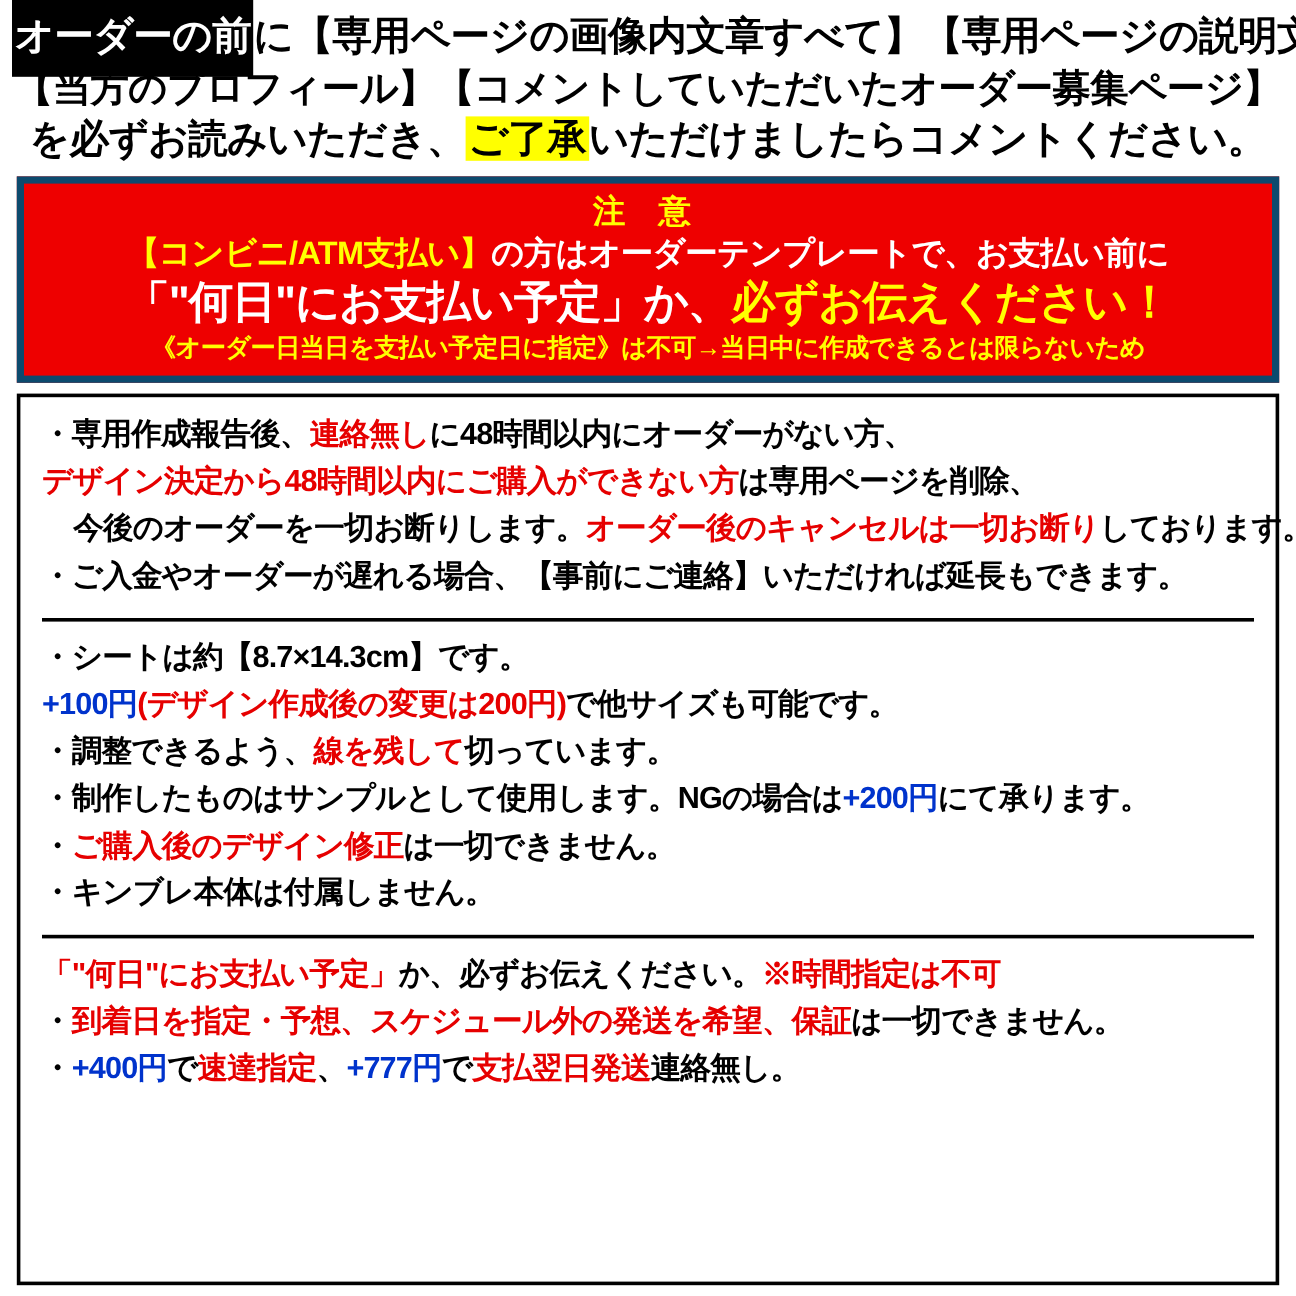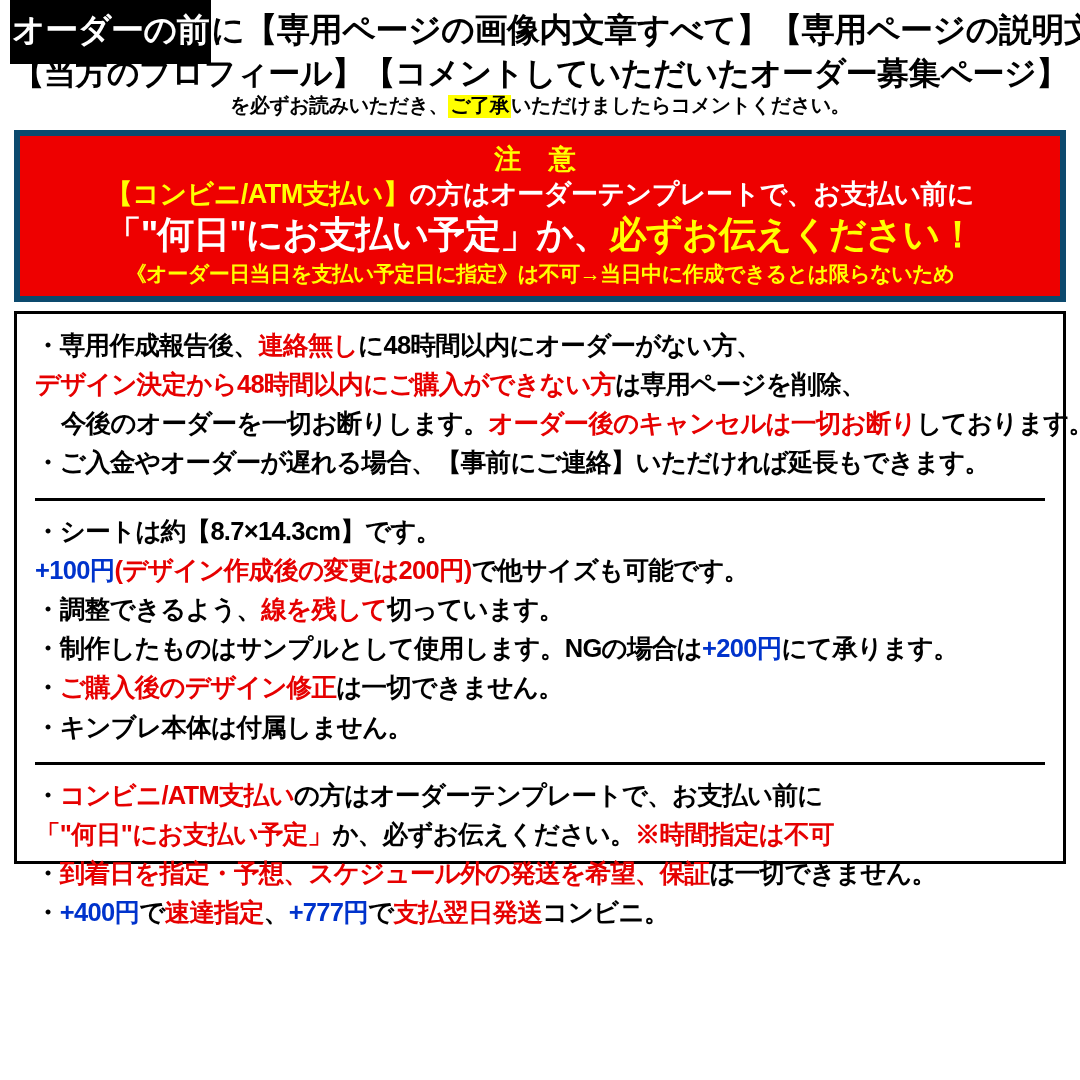--- a/index.html
+++ b/index.html
@@ -28,21 +28,21 @@
     text-align: center;
     font-weight: bold;
     line-height: 1.32;
   }
   .header .line {
     white-space: nowrap;
     letter-spacing: -0.5px;
   }
   .h-l1 { font-size: 33px; }
   .h-l2 { font-size: 32px; }
-  .h-l3 { font-size: 20px; font-family: Liberation Mono, monospace; }
+  .h-l3 { font-size: 33px; }
 
   .hl-black {
     background: #000000;
     color: #ffffff;
     padding: 16px 2px;
   }
   .hl-yellow {
     background: #ffff00;
     color: #000000;
     padding: 0 2px;
@@ -70,21 +70,21 @@
   .banner .b-l3 { font-size: 21px; white-space: nowrap; letter-spacing: -0.5px; margin-top: 4px; text-align: center;}
   .b-yellow { color: #ffff00; }
   .b-white  { color: #ffffff; }
 
   
   .body-box {
     margin: 9px 14px 0 14px;
     border: 3px solid #000000;
     padding: 13px 18px 10px 18px;
     box-sizing: border-box;
-    height: 553px;
+    height: 743px;
   }
   .sec {
     padding-bottom: 4px;
   }
   .divider {
     border: 0;
     border-top: 3px solid #000000;
     margin: 10px 0 12px 0;
   }
   .item {
@@ -137,20 +137,19 @@
       <div class="sec">
         <div class="item"><span class="blk">・シートは約【8.7×14.3cm】です。</span></div>
         <div class="item"><span class="blue">+100円</span><span class="red">(デザイン作成後の変更は200円)</span><span class="blk">で他サイズも可能です。</span></div>
         <div class="item"><span class="blk">・調整できるよう、</span><span class="red">線を残して</span><span class="blk">切っています。</span></div>
         <div class="item"><span class="blk">・制作したものはサンプルとして使用します。NGの場合は</span><span class="blue">+200円</span><span class="blk">にて承ります。</span></div>
         <div class="item"><span class="blk">・</span><span class="red">ご購入後のデザイン修正</span><span class="blk">は一切できません。</span></div>
         <div class="item"><span class="blk">・キンブレ本体は付属しません。</span></div>
       </div>
       <hr class="divider">
       <div class="sec">
-        <div class="item"><span class="blk">・</span><span class="red">コンビニ/ATM支払い</span><span class="blk">の方はオーダーテンプレートで、お支払い前に</span></div>
         <div class="item"><span class="red">「"何日"にお支払い予定」</span><span class="blk">か、必ずお伝えください。</span><span class="red">※時間指定は不可</span></div>
         <div class="item"><span class="blk">・</span><span class="red">到着日を指定・予想、スケジュール外の発送を希望、保証</span><span class="blk">は一切できません。</span></div>
-        <div class="item"><span class="blk">・</span><span class="blue">+400円</span><span class="blk">で</span><span class="red">速達指定</span><span class="blk">、</span><span class="blue">+777円</span><span class="blk">で</span><span class="red">支払翌日発送</span><span class="blk">コンビニ。</span></div>
+        <div class="item"><span class="blk">・</span><span class="blue">+400円</span><span class="blk">で</span><span class="red">速達指定</span><span class="blk">、</span><span class="blue">+777円</span><span class="blk">で</span><span class="red">支払翌日発送</span><span class="blk">連絡無し。</span></div>
       </div>
     </div>
 
 </div>
 
 </body></html>

